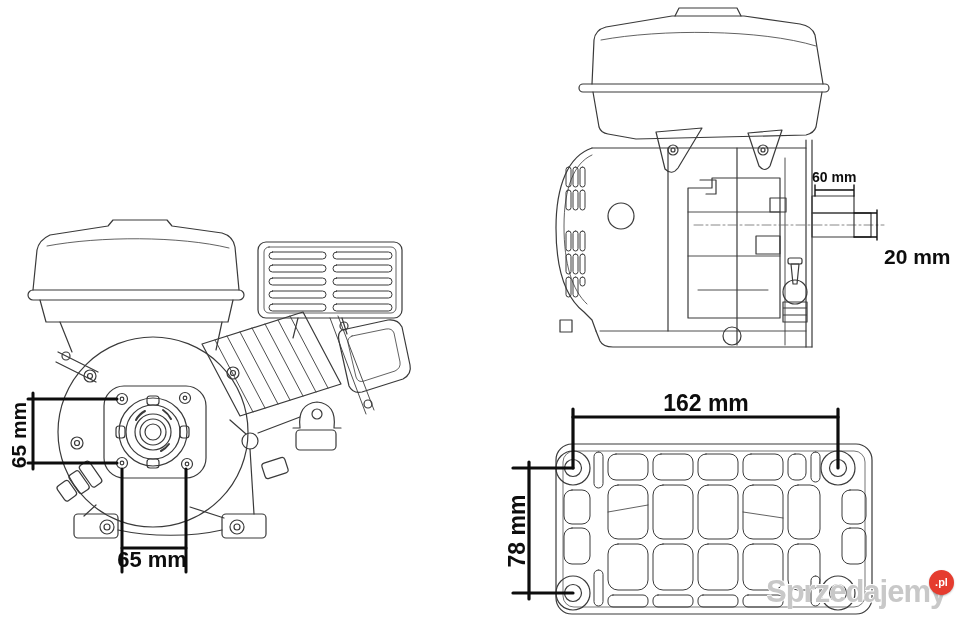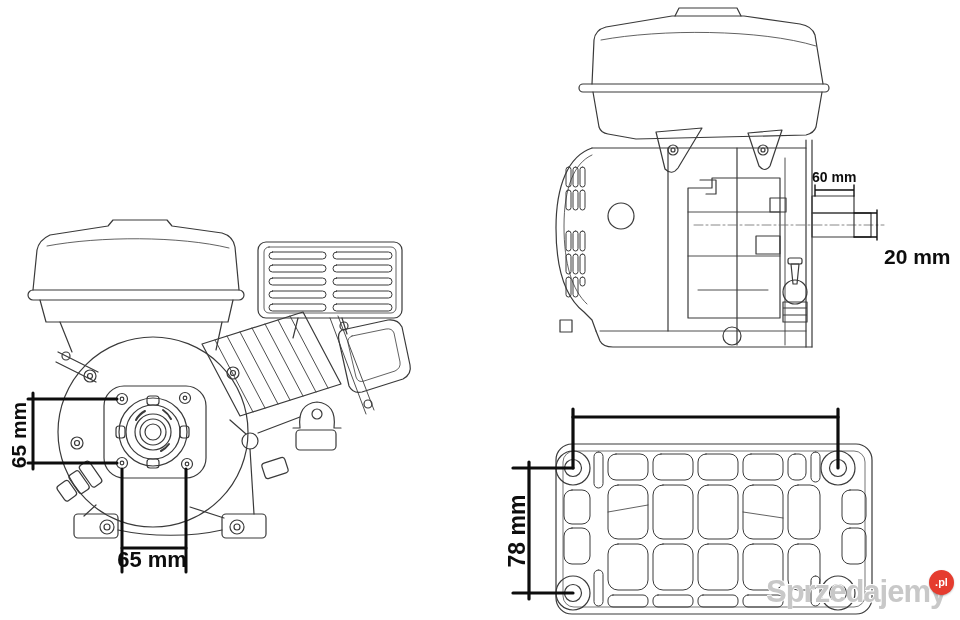--- a/index.html
+++ b/index.html
@@ -284,20 +284,21 @@
 </svg>
 
 <div class="dim-label" style="left:812px;top:170px;font-size:14px;">60 mm</div>
 
 <div class="dim-label" style="left:884px;top:211px;font-size:21px;margin-top:34px;">20 mm</div>
 
 <div class="dim-label rot" style="left:-16px;top:423px;width:70px;height:24px;font-size:21px;">65 mm</div>
 
 <div class="dim-label" style="left:117px;top:548px;width:70px;font-size:22px;">65 mm</div>
 
+<div class="dim-label" style="left:656px;top:391px;width:100px;font-size:23px;">162 mm</div>
 
 <div class="dim-label rot" style="left:478px;top:518px;width:80px;height:26px;font-size:23px;">78 mm</div>
 
 <div class="wm">
   <span class="wm-text">Sprzedajemy</span>
   <span class="wm-badge">.pl</span>
 </div>
 
 </div>
 

